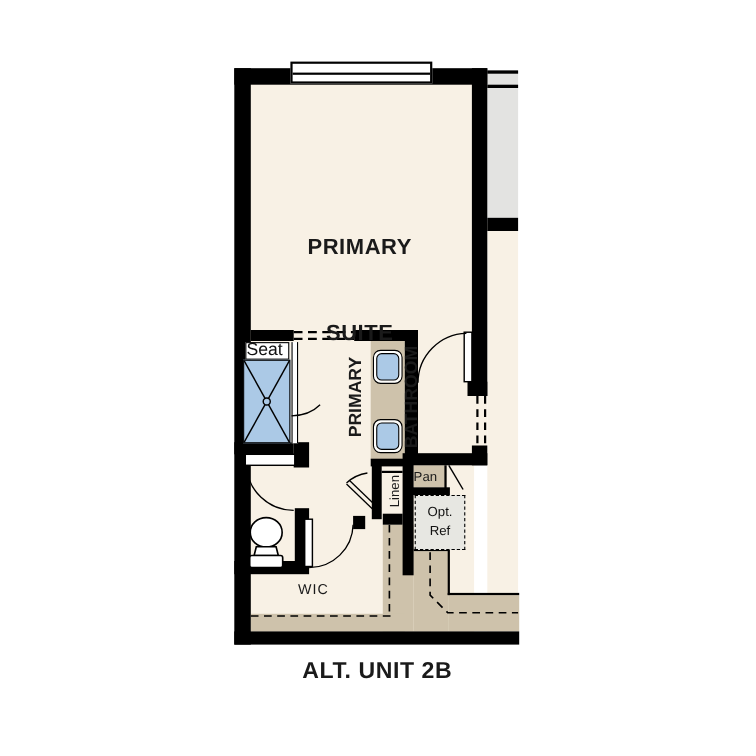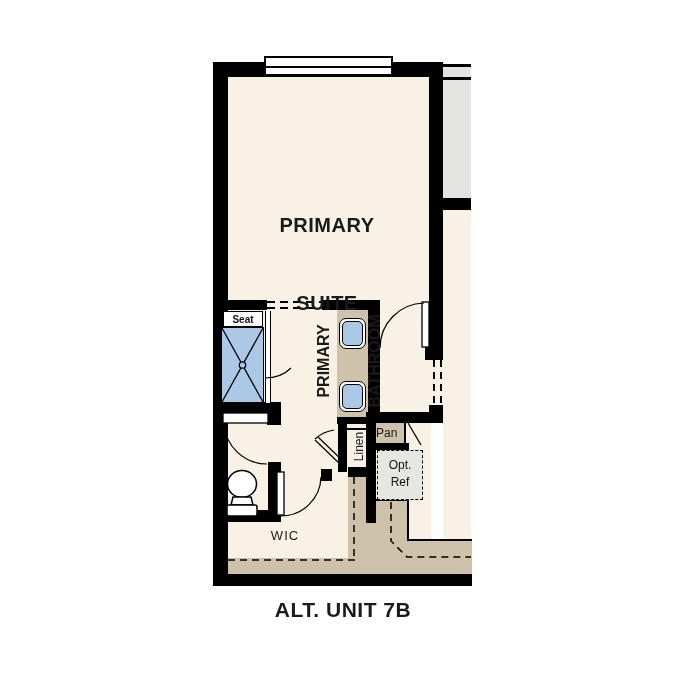--- a/index.html
+++ b/index.html
@@ -11,21 +11,21 @@
   .fill-cream{position:absolute;background:var(--cream,#f8f1e5);}
   .fill-tan{position:absolute;background:var(--tan,#cec2ab);}
   .fill-gray{position:absolute;background:var(--gray,#e3e3e1);}
   .lbl{position:absolute;color:#1a1a1a;white-space:pre;}
   .room-label{font-weight:bold;text-align:center;}
   .rot{transform:rotate(-90deg);}
   svg.linework{position:absolute;left:0;top:0;pointer-events:none;}
   .window-frame{position:absolute;background:#fff;border:2px solid #000;box-sizing:border-box;}
   .window-mid{position:absolute;left:0;right:0;top:8px;height:2px;background:#000;}
   .seat-box{position:absolute;background:#fff;border:1.5px solid #000;box-sizing:border-box;
-    display:flex;align-items:center;justify-content:center;font-size:10px;font-weight:bold;}
+    display:flex;align-items:center;font-size:16px;}
   .shower-pan{position:absolute;background:var(--blue,#abc9e6);border:1.5px solid #000;box-sizing:border-box;}
   .glass{position:absolute;background:#fff;border-left:1.5px solid #000;border-right:1.5px solid #000;box-sizing:border-box;}
   .sink-outer{position:absolute;background:#fdfdfb;border:1.5px solid #000;border-radius:7px;box-sizing:border-box;}
   .sink-inner{position:absolute;background:var(--blue,#abc9e6);border:1px solid #000;border-radius:5px;box-sizing:border-box;}
   .optref{position:absolute;background:var(--refgray,#e7e7e2);border:1.5px dashed #000;box-sizing:border-box;
     text-align:center;font-size:12px;line-height:17px;padding-top:6px;}
   .thinline{position:absolute;background:#000;}
 </style>
 </head>
 <body>
@@ -158,15 +158,15 @@
     <div>PRIMARY</div>
     <div>BATHROOM</div>
   </div>
 
   <div class="lbl rot" style="left:336px;top:440px;width:44px;height:13px;font-size:12px;text-align:center;"><span>Linen</span></div>
 
   <div class="lbl" style="left:376px;top:426px;width:30px;font-size:12px;text-align:left;"><span>Pan</span></div>
 
   <div class="lbl" style="left:255px;top:528px;width:60px;font-size:13px;text-align:center;letter-spacing:1px;"><span>WIC</span></div>
 
-  <div class="lbl room-label" style="left:213px;top:598px;width:260px;font-size:21px;letter-spacing:0.5px;"><span>ALT. UNIT 7B</span></div>
+  <div class="lbl room-label" style="left:213px;top:598px;width:260px;font-size:21px;letter-spacing:0.5px;"><span>ALT. UNIT 2B</span></div>
 
 </div>
 
 </body></html>

